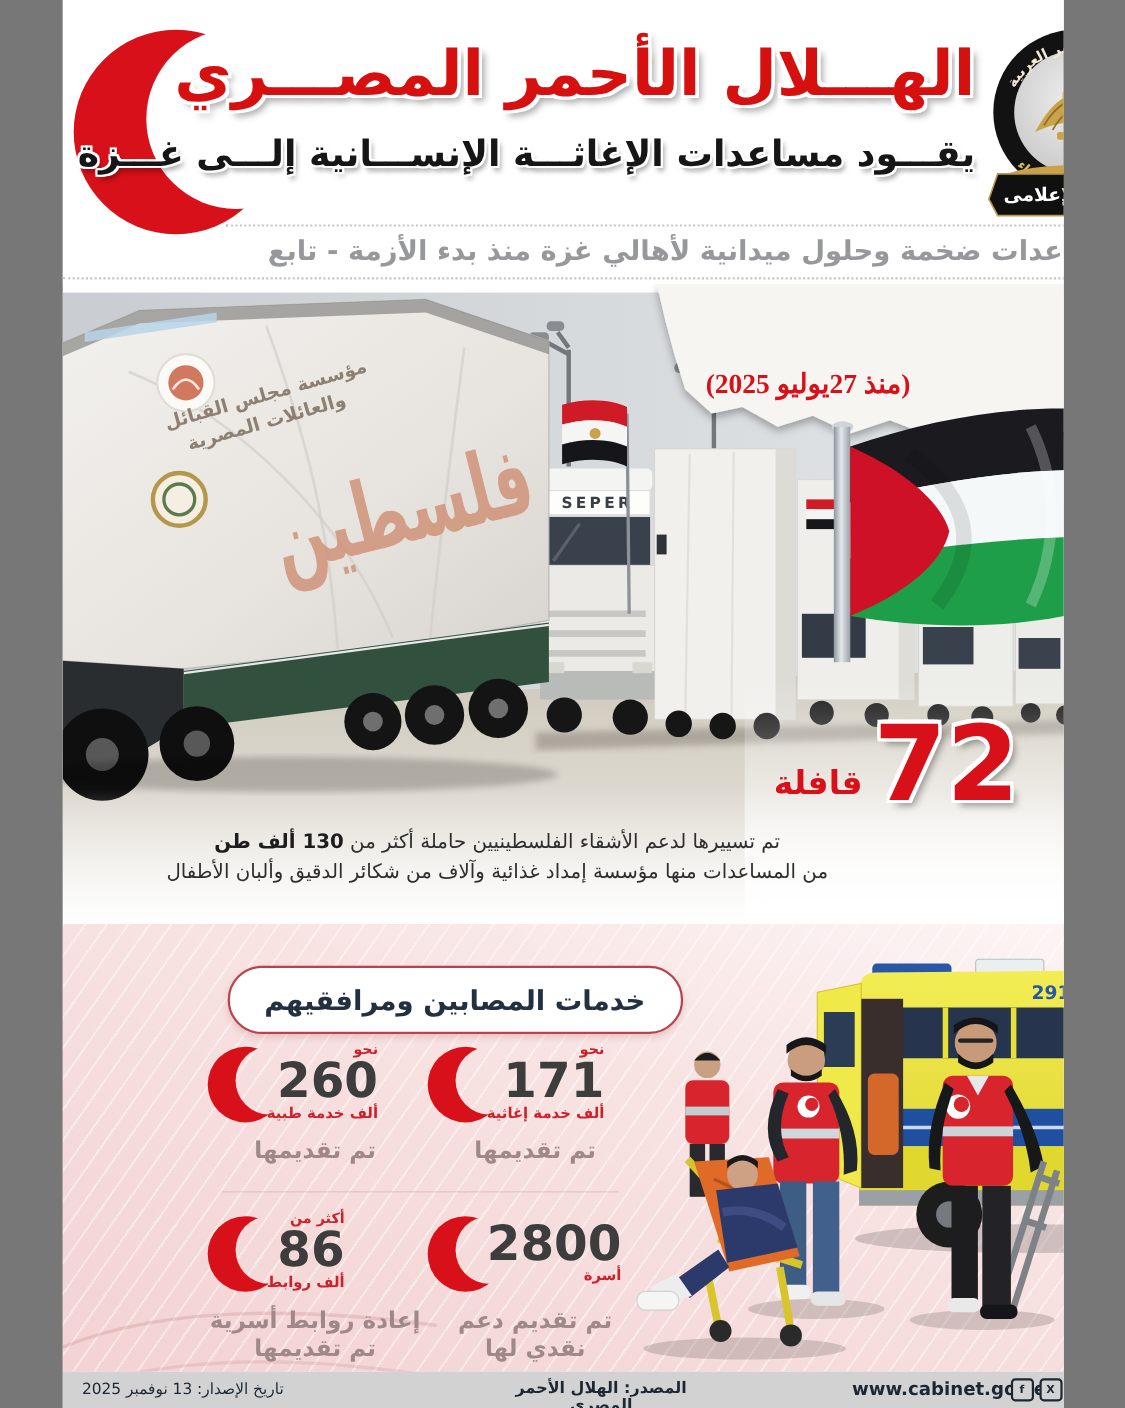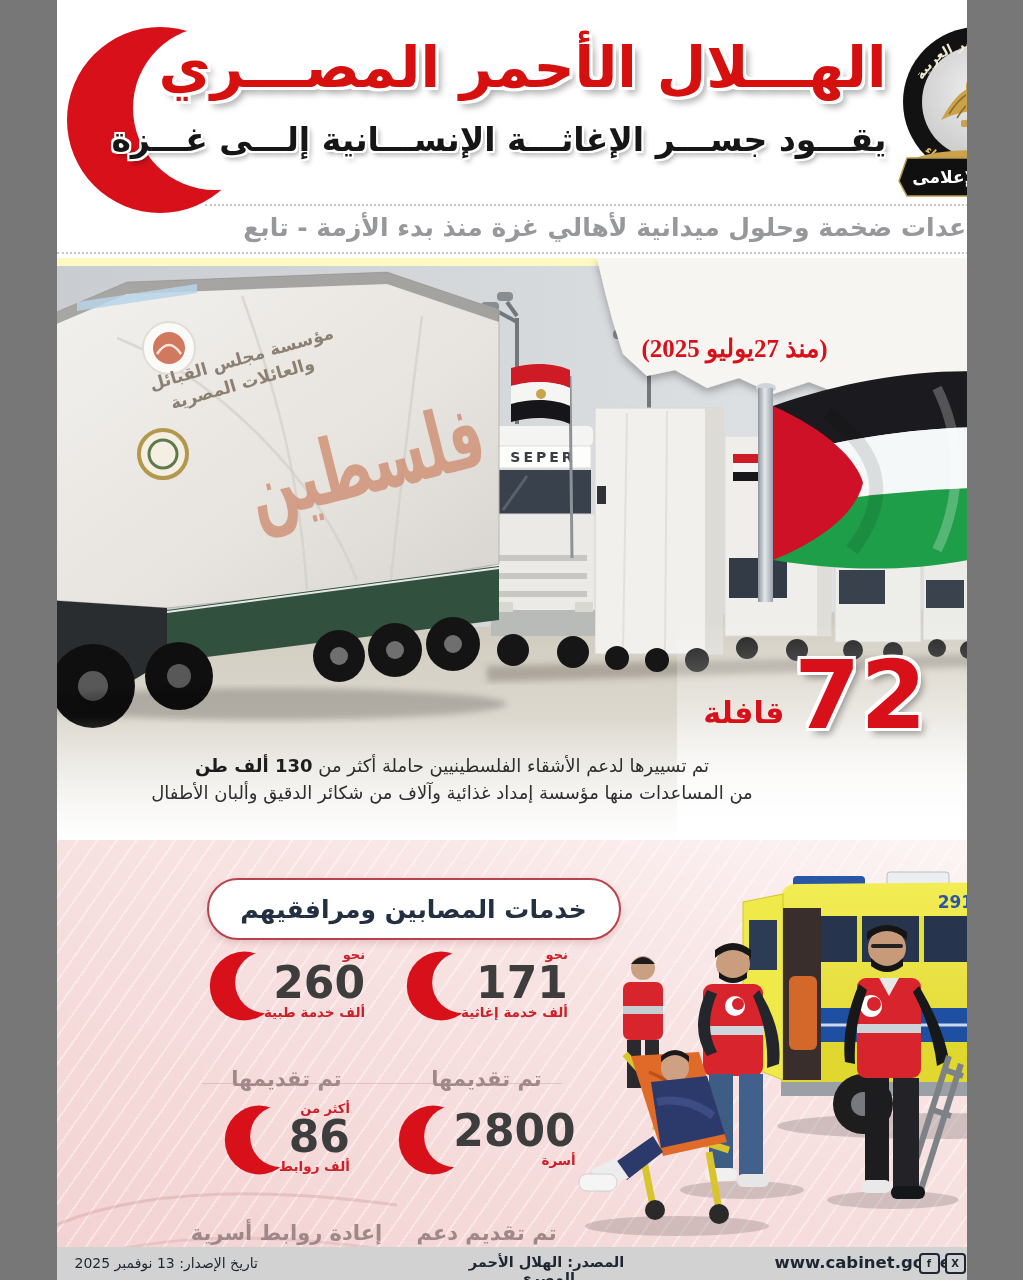--- a/index.html
+++ b/index.html
@@ -1,16 +1,16 @@
 <!DOCTYPE html>
 <html lang="ar" dir="rtl"><head>
 <meta charset="utf-8">
 <style>
   html,body{margin:0;padding:0;background:#777;}
-  .canvas{position:relative;width:910px;height:1280px;margin:0 auto;background:#fef9c3;
+  .canvas{position:relative;width:910px;height:1280px;margin:0 auto;background:#ffffff;
           overflow:hidden;font-family:"DejaVu Sans",sans-serif;direction:rtl;}
   .abs{position:absolute;}
   
   .ow2{text-shadow:-2px -2px 0 #fff,2px -2px 0 #fff,-2px 2px 0 #fff,2px 2px 0 #fff,
        0 -2px 0 #fff,0 2px 0 #fff,-2px 0 0 #fff,2px 0 0 #fff,3px 4px 5px rgba(0,0,0,.35);}
   .ow3{text-shadow:-3px -3px 0 #fff,3px -3px 0 #fff,-3px 3px 0 #fff,3px 3px 0 #fff,
        0 -3px 0 #fff,0 3px 0 #fff,-3px 0 0 #fff,3px 0 0 #fff,5px 6px 7px rgba(0,0,0,.35);}
   .title{font-size:57px;font-weight:bold;color:#d6100f;letter-spacing:-1px;white-space:nowrap;}
   .subtitle{font-size:33px;font-weight:bold;color:#161616;white-space:nowrap;}
   .tagline{font-size:25px;font-weight:bold;color:#97989b;text-align:right;}
@@ -23,21 +23,21 @@
   .convoy .unit{font-size:30px;font-weight:bold;color:#d8101a;padding-bottom:6px;}
   .bodytxt{font-size:18px;color:#2e2e2e;text-align:center;line-height:1.5;}
   .bodytxt b{color:#1d1d1d;}
   .pink{background:linear-gradient(200deg,#fdf7f7 0%,#f8e3e3 40%,#f3d2d2 100%);}
   .pink .stripes{position:absolute;inset:0;background:repeating-linear-gradient(125deg,
        rgba(255,255,255,.40) 0 2px,rgba(255,255,255,0) 2px 16px);}
   .pill{background:#fff;border:2px solid #b8434e;border-radius:40px;
         box-shadow:0 3px 7px rgba(150,60,60,.20);display:flex;align-items:center;justify-content:center;}
   .pill span{font-size:25px;font-weight:bold;color:#233042;}
   .stats{display:grid;grid-template-columns:200px 200px;grid-template-rows:140px 165px;direction:ltr;}
-  .stat{display:flex;flex-direction:column;align-items:center;gap:33px;}
+  .stat{display:flex;flex-direction:column;}
   .stat-top{display:flex;flex-direction:row;align-items:center;direction:ltr;}
   .stat-nums{direction:rtl;text-align:right;margin-left:-20px;margin-top:-4px;}
   .stat-prefix{font-size:13px;font-weight:bold;color:#cc2129;line-height:1;}
   .stat-value{font-size:44px;font-weight:bold;color:#3d3d3d;line-height:1;}
   .stat-unit{font-size:13.5px;font-weight:bold;color:#cc2129;line-height:1.1;}
   .stat-caption{margin-top:9px;font-size:21px;font-weight:bold;color:#a18888;
                 text-align:center;white-space:pre-line;line-height:1.25;}
   .sep{background:rgba(190,140,140,.35);}
   .footer{background:#d2d2d2;}
   .footer .ftxt{color:#1c2733;}
@@ -58,21 +58,21 @@
       <defs>
           <mask id="mH">
             <rect width="200" height="200" fill="#fff"></rect>
             <circle cx="152" cy="88" r="82" fill="#000"></circle>
           </mask>
         </defs>
       <circle cx="97" cy="100" r="93" fill="#d8101a" mask="url(#mH)"></circle>
     </svg>
 
     <div class="abs title ow3" style="right:193px;top:34px;">الهـــلال الأحمر المصـــري</div>
-    <div class="abs subtitle ow2" style="right:193px;top:120px;">يقـــود جســـر الإغاثـــة الإنســـانية إلـــى غـــزة</div>
+    <div class="abs subtitle ow2" style="right:193px;top:120px;">يقـــود مساعدات الإغاثـــة الإنســـانية إلـــى غـــزة</div>
 
     <svg class="abs" style="left:832px;top:24px;" width="178" height="176" viewBox="0 0 178 176">
       <defs>
         <radialGradient id="discG" cx="50%" cy="40%" r="65%">
           <stop offset="0%" stop-color="#efefef"></stop>
             <stop offset="100%" stop-color="#c9c9c9"></stop>
         </radialGradient>
         <path id="arcT" d="M 26 86 A 63 63 0 0 1 152 86"></path>
         <path id="arcB" d="M 18 80 A 71 71 0 0 0 160 80"></path>
       </defs>

